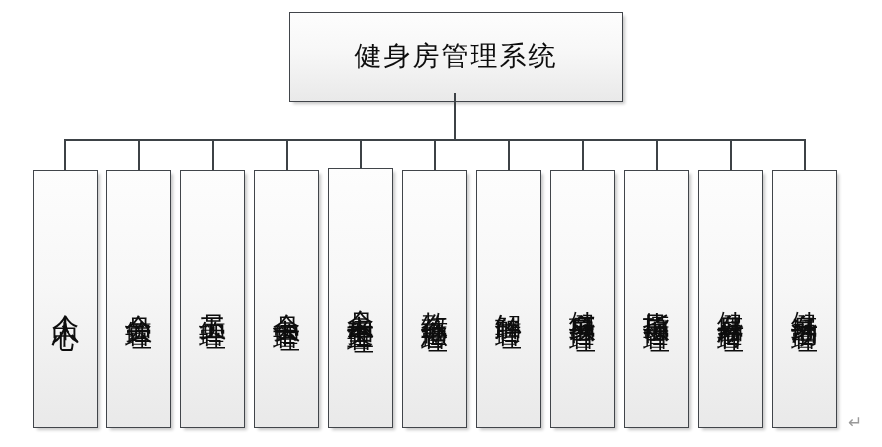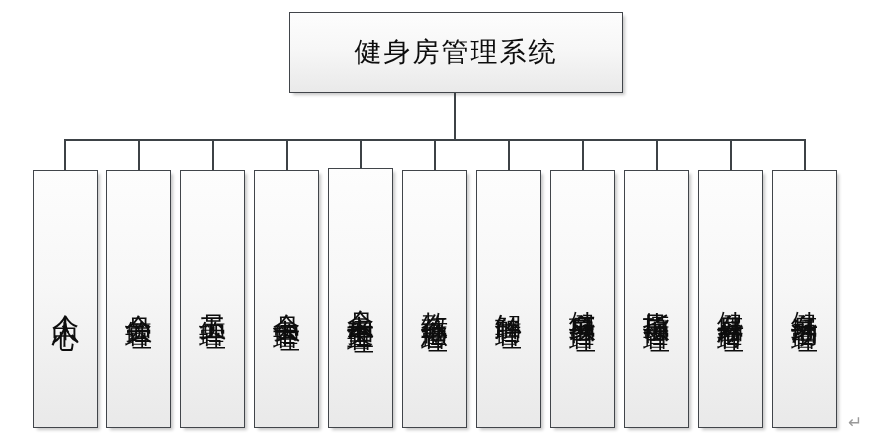--- a/index.html
+++ b/index.html
@@ -79,21 +79,21 @@
     font-family: "DejaVu Sans", sans-serif;
     line-height: 1;
     user-select: none;
   }
 </style>
 </head>
 <body>
 
 <div id="canvas">
 
-  <div class="node" id="root-node" style="left: 289px; top: 12px; width: 334px; height: 81px;">
+  <div class="node" id="root-node" style="left: 289px; top: 12px; width: 334px; height: 90px;">
     <span class="label">健身房管理系统</span>
   </div>
 
   <div id="connectors">
       <div class="conn conn-v" style="left: 454px; top: 93px; height: 48px;"></div>
       <div class="conn conn-h" style="left: 65px; top: 139px; width: 740px;"></div>
       <div class="conn conn-v" style="left: 64px; top: 139px; height: 31px;"></div>
       <div class="conn conn-v" style="left: 138px; top: 139px; height: 31px;"></div>
       <div class="conn conn-v" style="left: 212px; top: 139px; height: 31px;"></div>
       <div class="conn conn-v" style="left: 286px; top: 139px; height: 31px;"></div>

